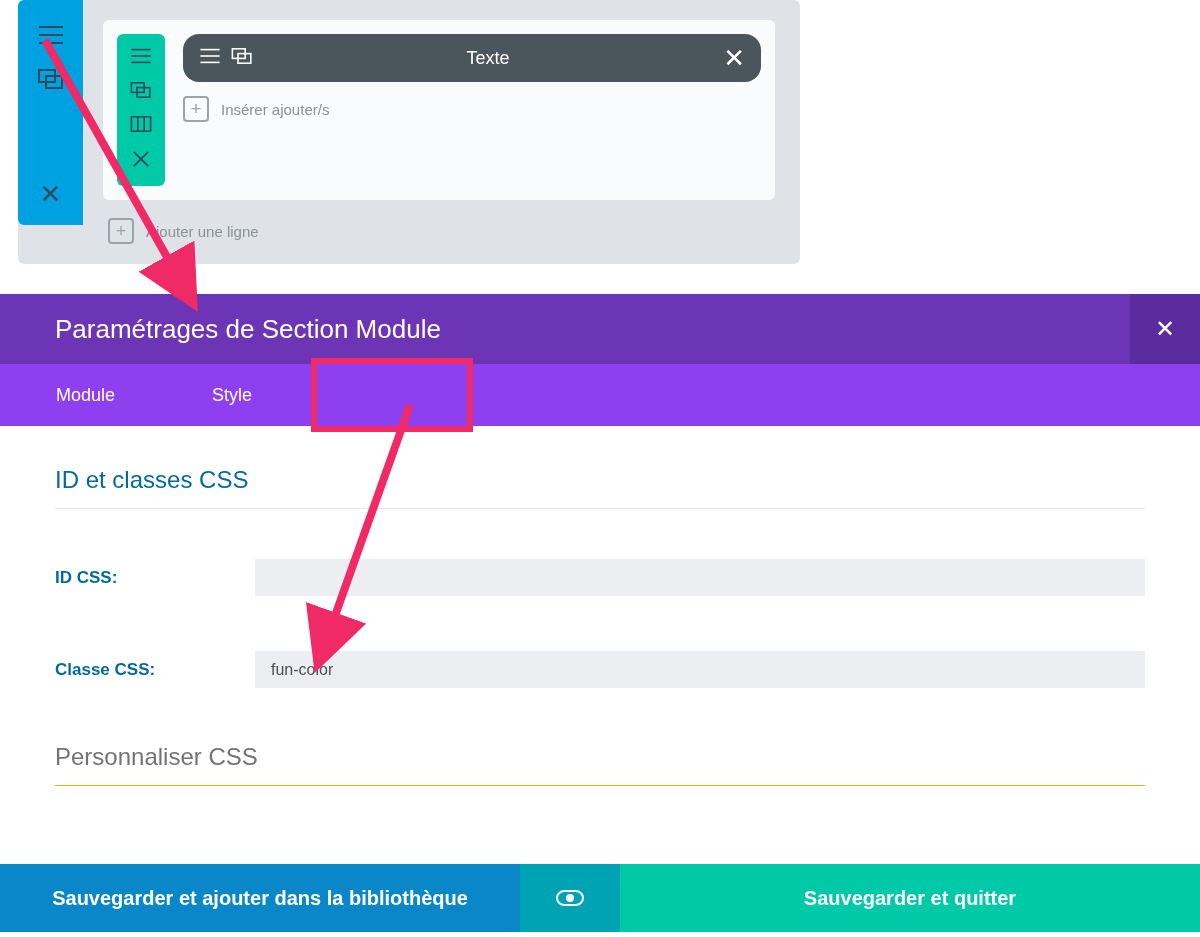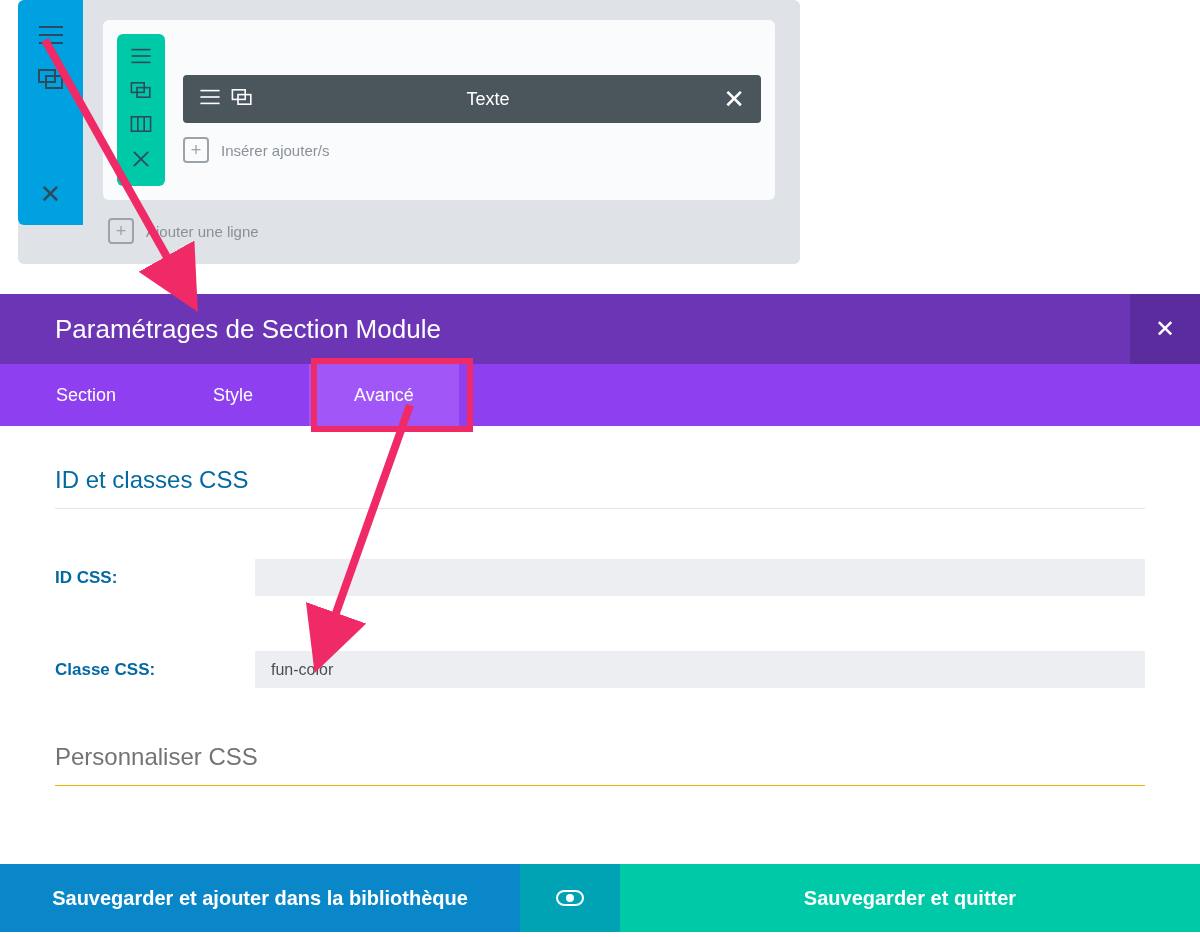--- a/index.html
+++ b/index.html
@@ -62,26 +62,25 @@
     align-items: center;
     padding: 14px 0;
     gap: 14px;
   }
 
   .module-col { flex:1; display:flex; flex-direction:column; gap:14px; }
   .dark-bar {
     background: #4a555c;
     color: #fff;
     height: 48px;
-    border-radius: 4px;
+    border-radius: 16px;
     display: flex;
     align-items: center;
     padding: 0 16px;
     gap: 14px;
-    margin-top: 41px;
   }
   .dark-bar .title { flex:1; text-align:center; font-size: 18px; }
   .dark-bar svg { stroke: #fff; }
   .dark-bar .close { color:#fff; font-size:26px; line-height:1; margin-left:auto; cursor:pointer;}
   .dark-bar .icons { display:flex; gap:10px; align-items:center;}
 
   .add-row { display:flex; align-items:center; gap:12px; color:#8a9199; font-size:15px; margin-left: 0; }
   .add-box {
     width:26px;height:26px;border:2px solid #9ba3ab;border-radius:4px;
     display:flex;align-items:center;justify-content:center;color:#9ba3ab;font-size:18px;line-height:1;
@@ -292,23 +291,22 @@
     </div>
   </div>
 </div>
 
 <div class="modal">
   <div class="modal-head">
     <h2>Paramétrages de Section Module</h2>
     <div class="close-btn">✕</div>
   </div>
   <div class="modal-tabs" style="position:relative;">
-    <div class="tab">Section</div>
+    <div class="tab">Module</div>
     <div class="tab" style="margin-left:45px;">Style</div>
-    <div class="tab active" id="tab-adv" style="margin-left:30px; padding:0 45px;">Avancé</div>
   </div>
 
   <div class="modal-body">
     <div class="section-title">ID et classes CSS</div>
 
     <div class="field-row">
       <label>ID CSS:</label>
       <input type="text" value="" style="">
     </div>
 

